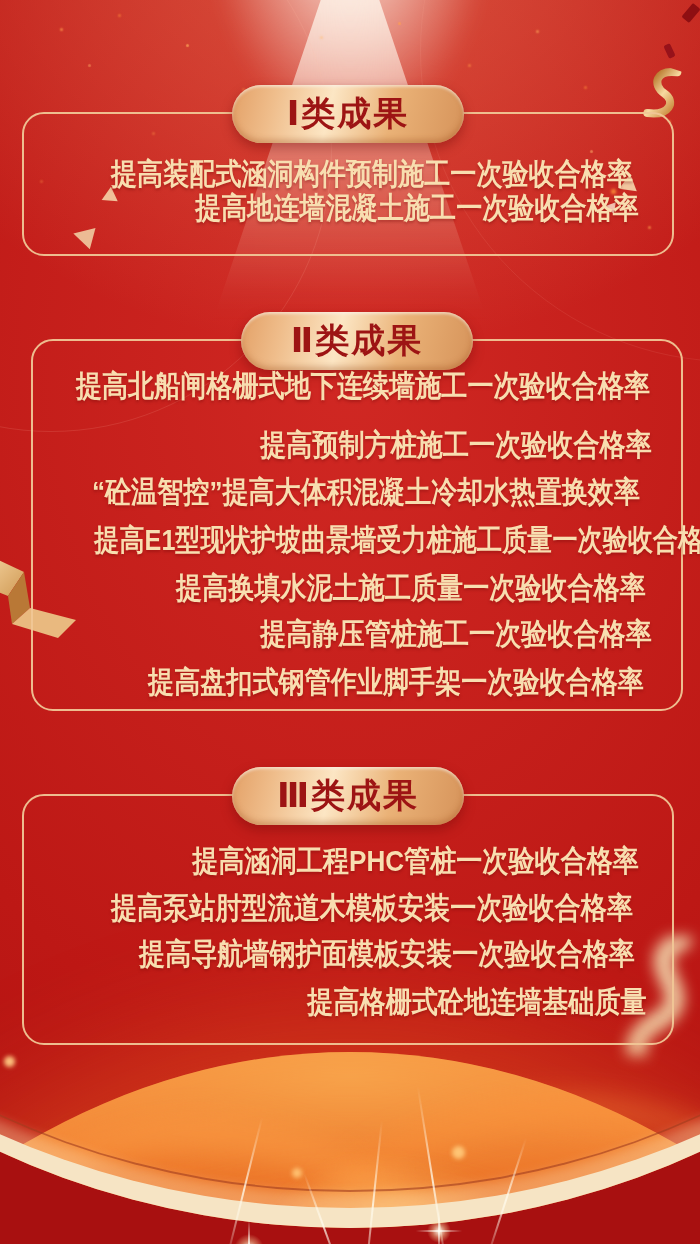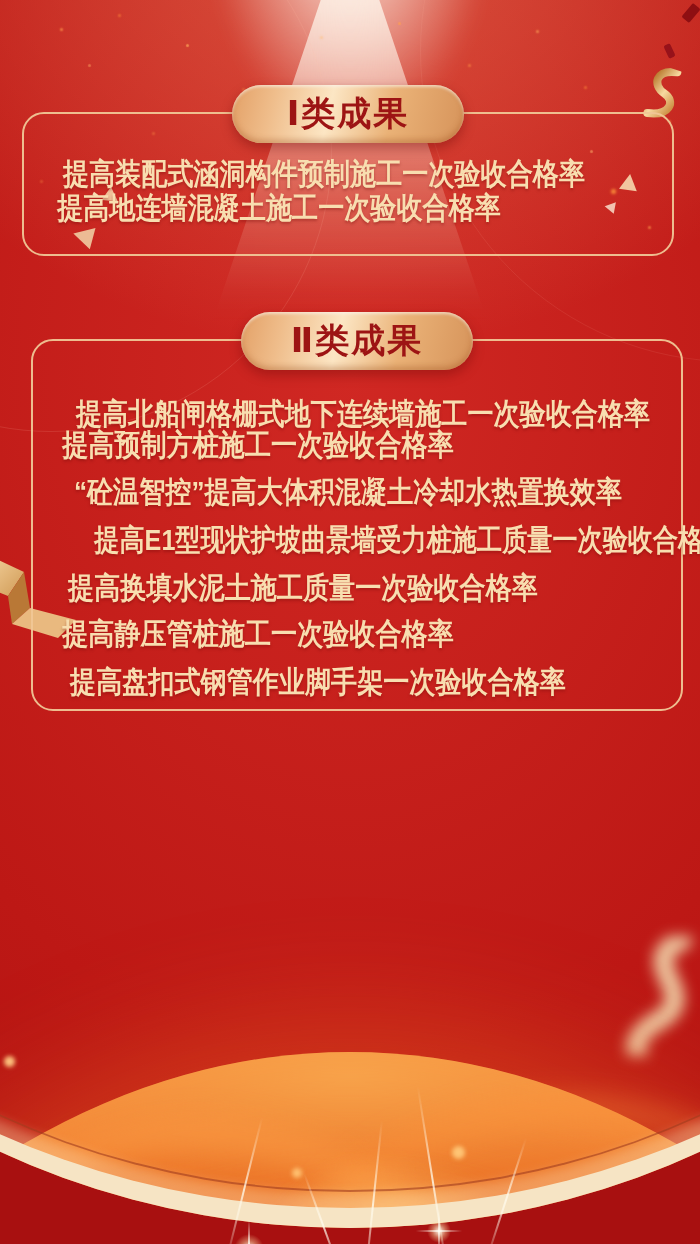--- a/index.html
+++ b/index.html
@@ -88,25 +88,25 @@
   .panel{position:absolute;left:22px;width:652px;border:2px solid rgba(240,198,150,.95);
     border-radius:22px;z-index:10;box-sizing:border-box;}
   .panel-1{top:112px;height:144px;padding-left:36px;}
   .panel-2{top:339px;height:372px;margin-left:9px;}
   .panel-3{top:794px;height:251px;}
   .badge{position:absolute;top:-29px;left:50%;transform:translateX(-50%);
     width:232px;height:58px;border-radius:29px;display:flex;align-items:center;justify-content:center;
     background:linear-gradient(103deg,#e3a066 0%,#efbd8b 18%,#fce6c4 42%,#eab277 68%,#d6935a 100%);
     box-shadow:0 5px 12px rgba(110,8,8,.4), inset 0 2px 3px rgba(255,255,255,.55), inset 0 -3px 6px rgba(150,70,20,.35);}
   .badge-label{font-size:34px;font-weight:900;color:#9d1414;letter-spacing:2px;white-space:nowrap;}
-  .item{position:absolute;left:0;right:0;height:34px;line-height:34px;text-align:left;}
+  .item{position:absolute;left:0;right:0;height:34px;line-height:34px;text-align:right;}
   .item-text{display:inline-block;white-space:nowrap;font-size:30px;font-weight:900;color:#f8deb0;
     transform:scaleX(.87);transform-origin:50% 50%;text-shadow:0 2px 3px rgba(110,10,10,.35);}
   .panel-1 .item:nth-child(1){top:43px}.panel-1 .item:nth-child(2){top:77px}
-  .panel-2 .item:nth-child(1){top:56px}.panel-2 .item:nth-child(2){top:87px}
+  .panel-2 .item:nth-child(1){top:28px}.panel-2 .item:nth-child(2){top:87px}
   .panel-2 .item:nth-child(3){top:134px}.panel-2 .item:nth-child(4){top:182px}
   .panel-2 .item:nth-child(5){top:230px}.panel-2 .item:nth-child(6){top:276px}
   .panel-2 .item:nth-child(7){top:324px}
   .panel-3 .item:nth-child(1){top:48px}.panel-3 .item:nth-child(2){top:95px}
   .panel-3 .item:nth-child(3){top:141px}.panel-3 .item:nth-child(4){top:189px}
 </style>
 </head>
 <body>
 
 <div class="poster">
@@ -187,14 +187,25 @@
         <div class="item"><span class="item-text" style="transform: scaleX(0.87);">提高北船闸格栅式地下连续墙施工一次验收合格率</span></div>
         <div class="item"><span class="item-text" style="transform: scaleX(0.87);">提高预制方桩施工一次验收合格率</span></div>
         <div class="item"><span class="item-text" style="transform: scaleX(0.87);">“砼温智控”提高大体积混凝土冷却水热置换效率</span></div>
         <div class="item"><span class="item-text" style="transform: scaleX(0.837845);">提高E1型现状护坡曲景墙受力桩施工质量一次验收合格率</span></div>
         <div class="item"><span class="item-text" style="transform: scaleX(0.87);">提高换填水泥土施工质量一次验收合格率</span></div>
         <div class="item"><span class="item-text" style="transform: scaleX(0.87);">提高静压管桩施工一次验收合格率</span></div>
         <div class="item"><span class="item-text" style="transform: scaleX(0.87);">提高盘扣式钢管作业脚手架一次验收合格率</span></div>
       </div>
   </section>
 
+  <section class="panel panel-3">
+    <div class="badge">
+      <span class="badge-label">Ⅲ类成果</span>
+    </div>
+    <div class="items">
+        <div class="item"><span class="item-text" style="transform: scaleX(0.87);">提高涵洞工程PHC管桩一次验收合格率</span></div>
+        <div class="item"><span class="item-text" style="transform: scaleX(0.87);">提高泵站肘型流道木模板安装一次验收合格率</span></div>
+        <div class="item"><span class="item-text" style="transform: scaleX(0.87);">提高导航墙钢护面模板安装一次验收合格率</span></div>
+        <div class="item"><span class="item-text" style="transform: scaleX(0.87);">提高格栅式砼地连墙基础质量</span></div>
+      </div>
+  </section>
 
 </div>
 
 </body></html>

